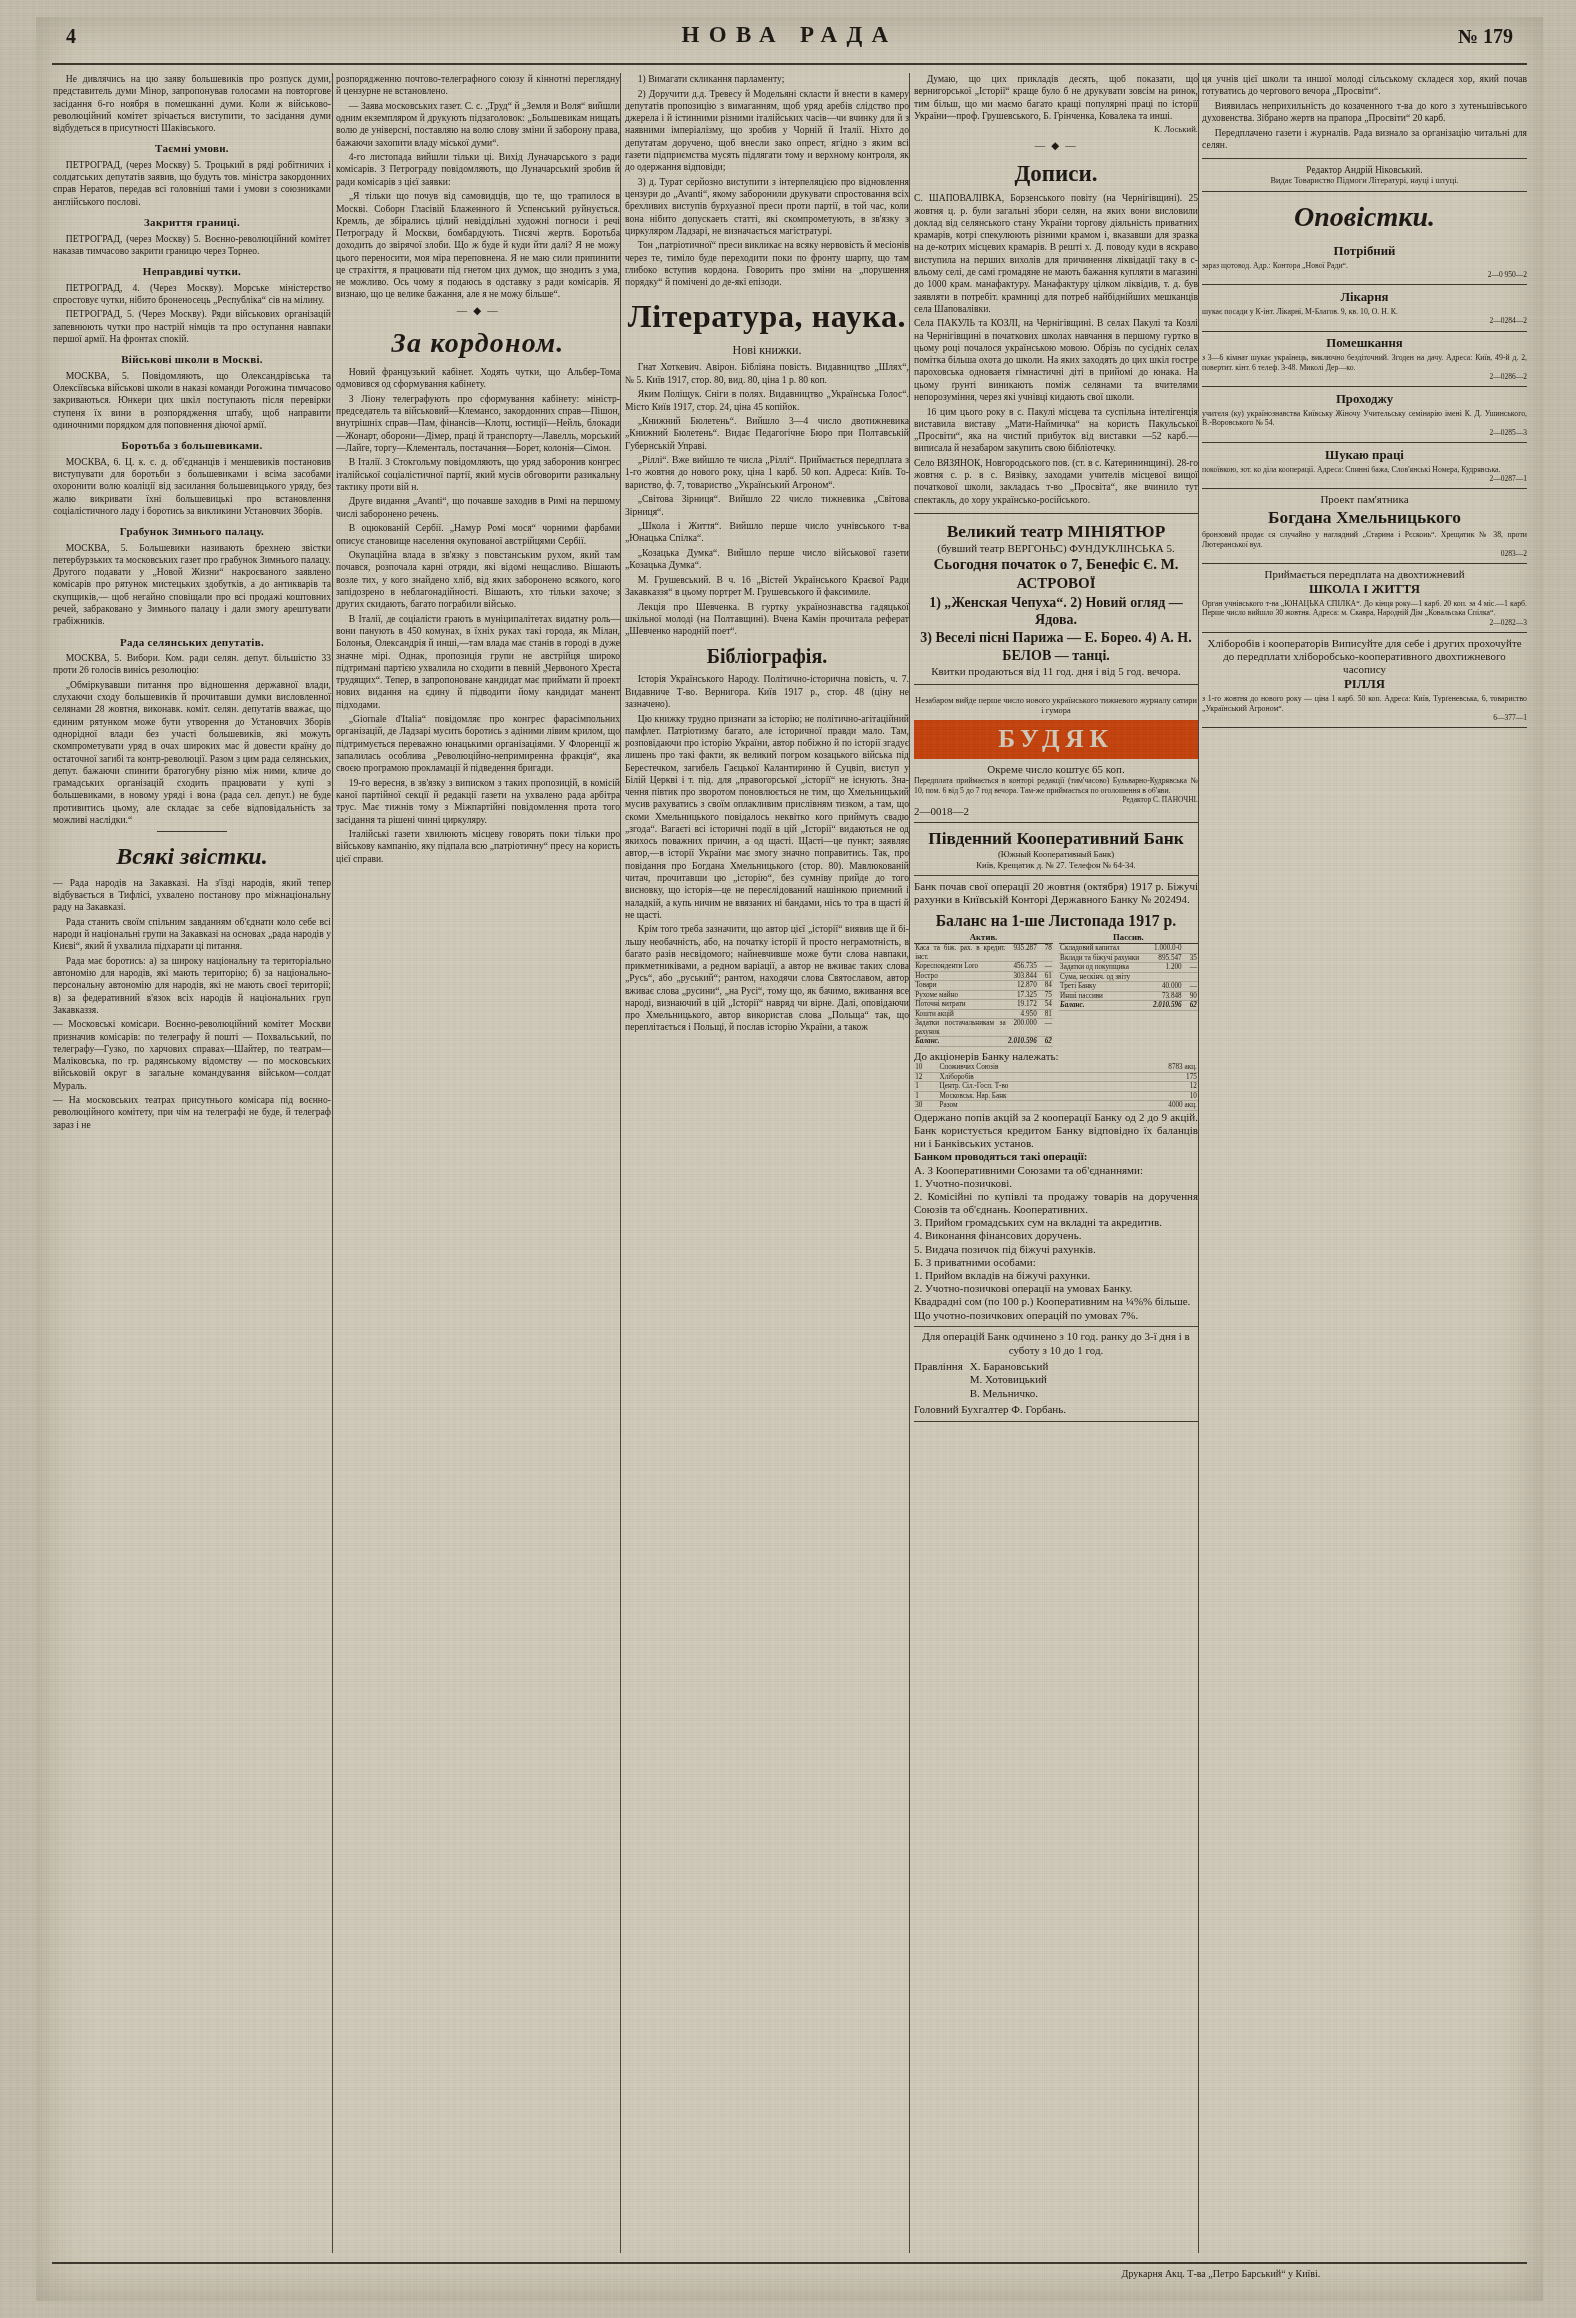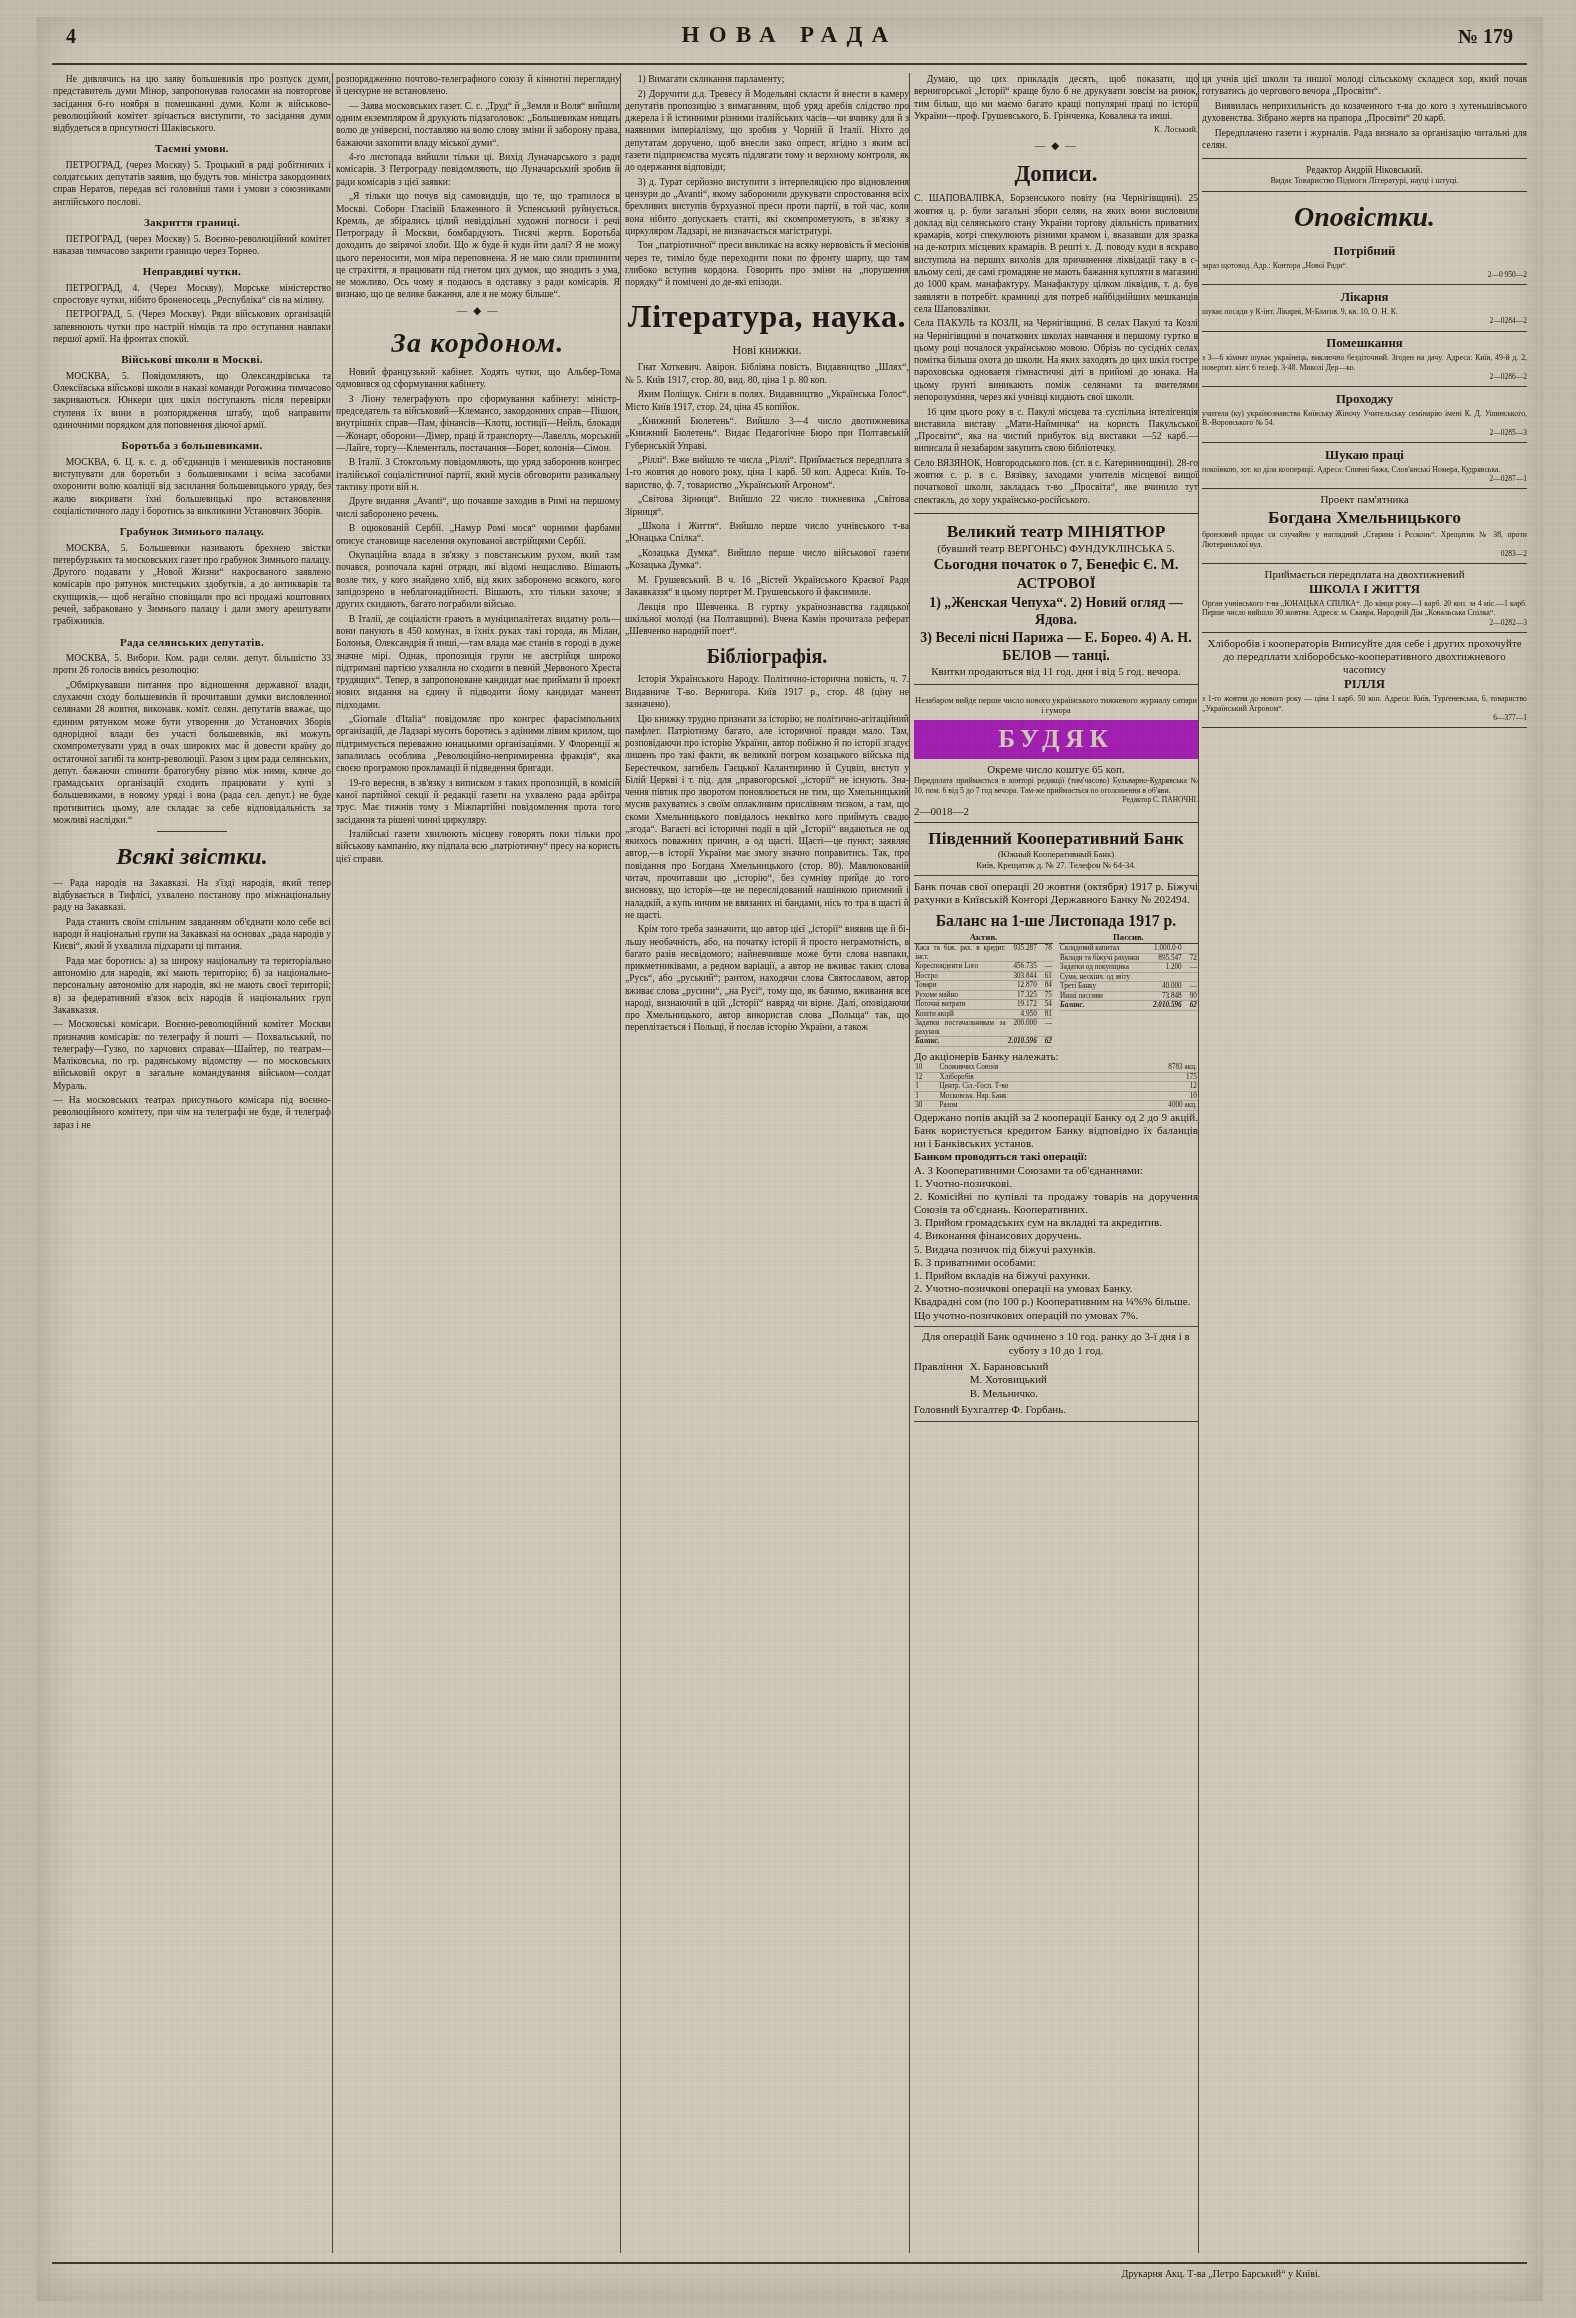--- a/index.html
+++ b/index.html
@@ -180,21 +180,21 @@
     margin: 7px 0;
   }
   .theatre .line1 { font-size: 17.4px; font-weight: bold; }
   .theatre .line2 { font-size: 15px; font-weight: bold; }
   .theatre .line3 { font-size: 14px; font-weight: bold; }
   .budyak {
     font-size: 25.5px;
     font-weight: bold;
     text-align: center;
     letter-spacing: 5.8px;
-    background: #a21caf;
+    background: #c2410c;
     color: #cfc8b8;
     padding: 3.5px 0;
     margin: 3.5px 0;
   }
   .bank-head {
     font-size: 17.4px;
     font-weight: bold;
     text-align: center;
   }
   .bank-sub { font-size: 8.7px; text-align: center; }
@@ -453,21 +453,21 @@
           <table class="bal">
             <tbody id="liabs-body">
                 <tr>
                   <td>Складовий капитал</td>
                   <td class="num">1.000.0-0</td>
                   <td class="k"></td>
                 </tr>
                 <tr>
                   <td>Вклади та біжучі рахунки</td>
                   <td class="num">895.547</td>
-                  <td class="k">72</td>
+                  <td class="k">35</td>
                 </tr>
                 <tr>
                   <td>Задатки од покупщика</td>
                   <td class="num">1.200</td>
                   <td class="k">—</td>
                 </tr>
                 <tr>
                   <td>Сума, нескінч. од звіту</td>
                   <td class="num"></td>
                   <td class="k"></td>

